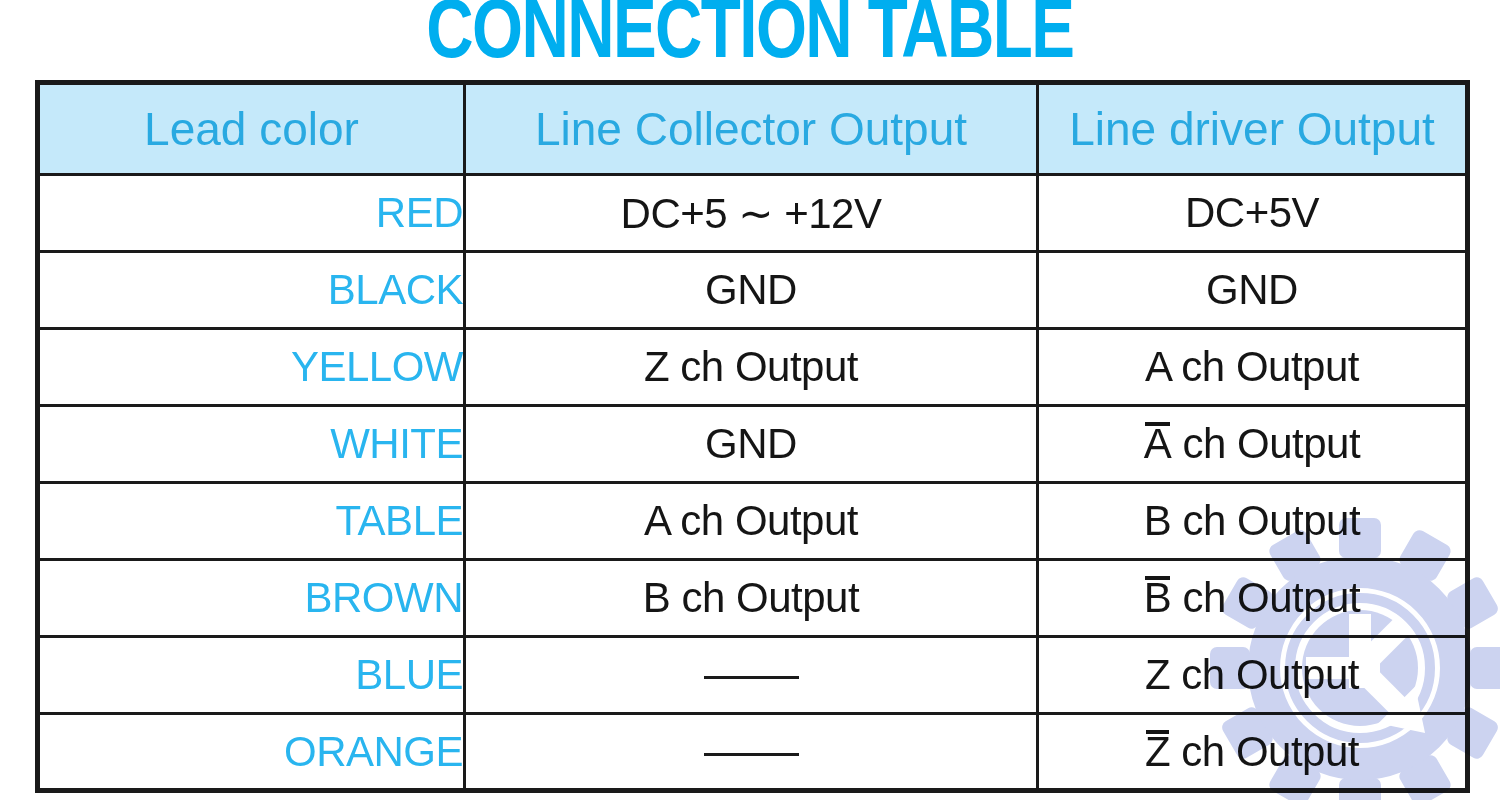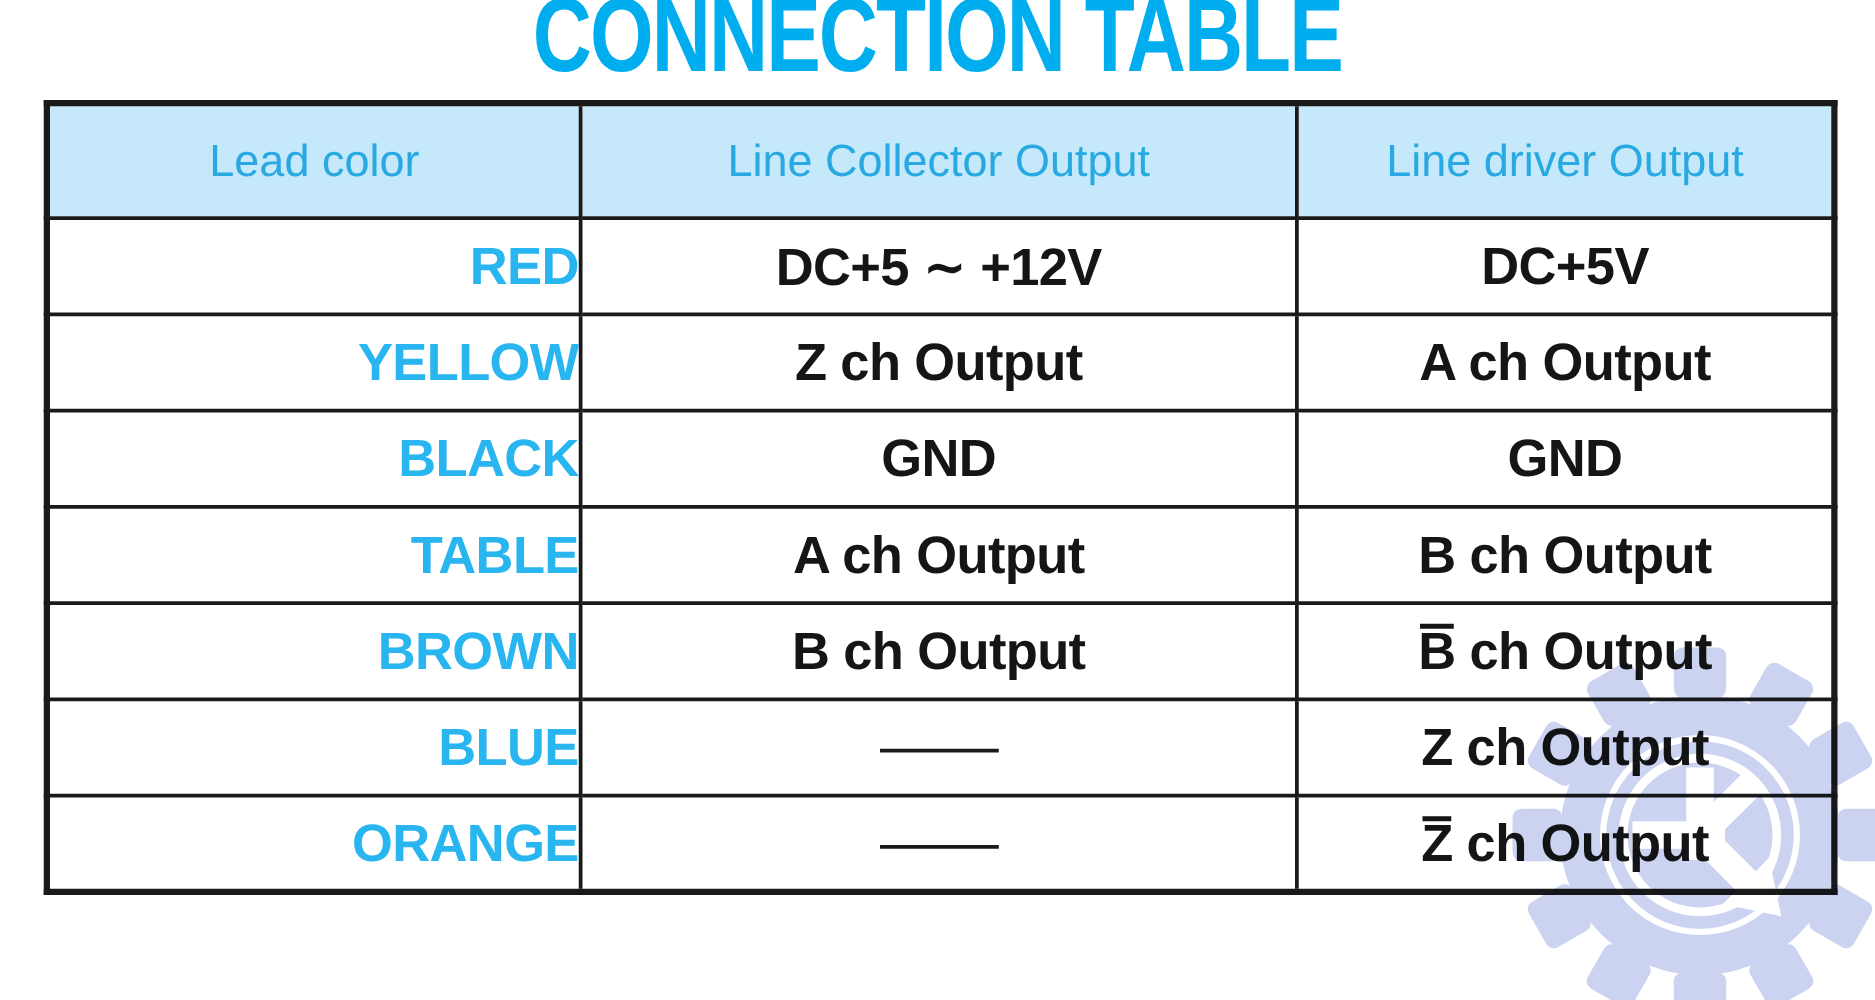--- a/index.html
+++ b/index.html
@@ -36,25 +36,25 @@
   table.conn th, table.conn td{
     border:3px solid var(--border);
     padding:0;
     overflow:hidden;
     white-space:nowrap;
   }
   thead tr{height:92px;}
   thead th{
     background:var(--header-bg);
     color:var(--header-text);
-    font-size:36px;font-weight:400;text-align:center;
+    font-size:46px;font-weight:400;text-align:center;
   }
   tbody tr{height:77px;background:#ffffff;}
   tbody td{
-    font-size:42px;font-weight:bold;color:var(--body-text);
+    font-size:42px;font-weight:normal;color:var(--body-text);
     letter-spacing:-0.5px;
   }
   td.lead{
     color:var(--lead-text);
     text-align:right;padding-right:44px;
   }
   td.val{text-align:center;margin-top:20px;}
   
   .dash{
     display:inline-block;width:95px;height:3px;
@@ -93,28 +93,33 @@
       <th>Line driver Output</th>
     </tr>
   </thead>
   <tbody>
       <tr>
         <td class="lead">RED</td>
         <td class="val">DC+5 ∼ +12V</td>
         <td class="val">DC+5V</td>
       </tr>
       <tr>
+        <td class="lead">BLACK</td>
+        <td class="val">GND</td>
+        <td class="val">GND</td>
+      </tr>
+      <tr>
         <td class="lead">YELLOW</td>
         <td class="val">Z ch Output</td>
         <td class="val">A ch Output</td>
       </tr>
       <tr>
-        <td class="lead">BLACK</td>
+        <td class="lead">WHITE</td>
         <td class="val">GND</td>
-        <td class="val">GND</td>
+        <td class="val"><span class="ov">A</span> ch Output</td>
       </tr>
       <tr>
         <td class="lead">TABLE</td>
         <td class="val">A ch Output</td>
         <td class="val">B ch Output</td>
       </tr>
       <tr>
         <td class="lead">BROWN</td>
         <td class="val">B ch Output</td>
         <td class="val"><span class="ov">B</span> ch Output</td>

